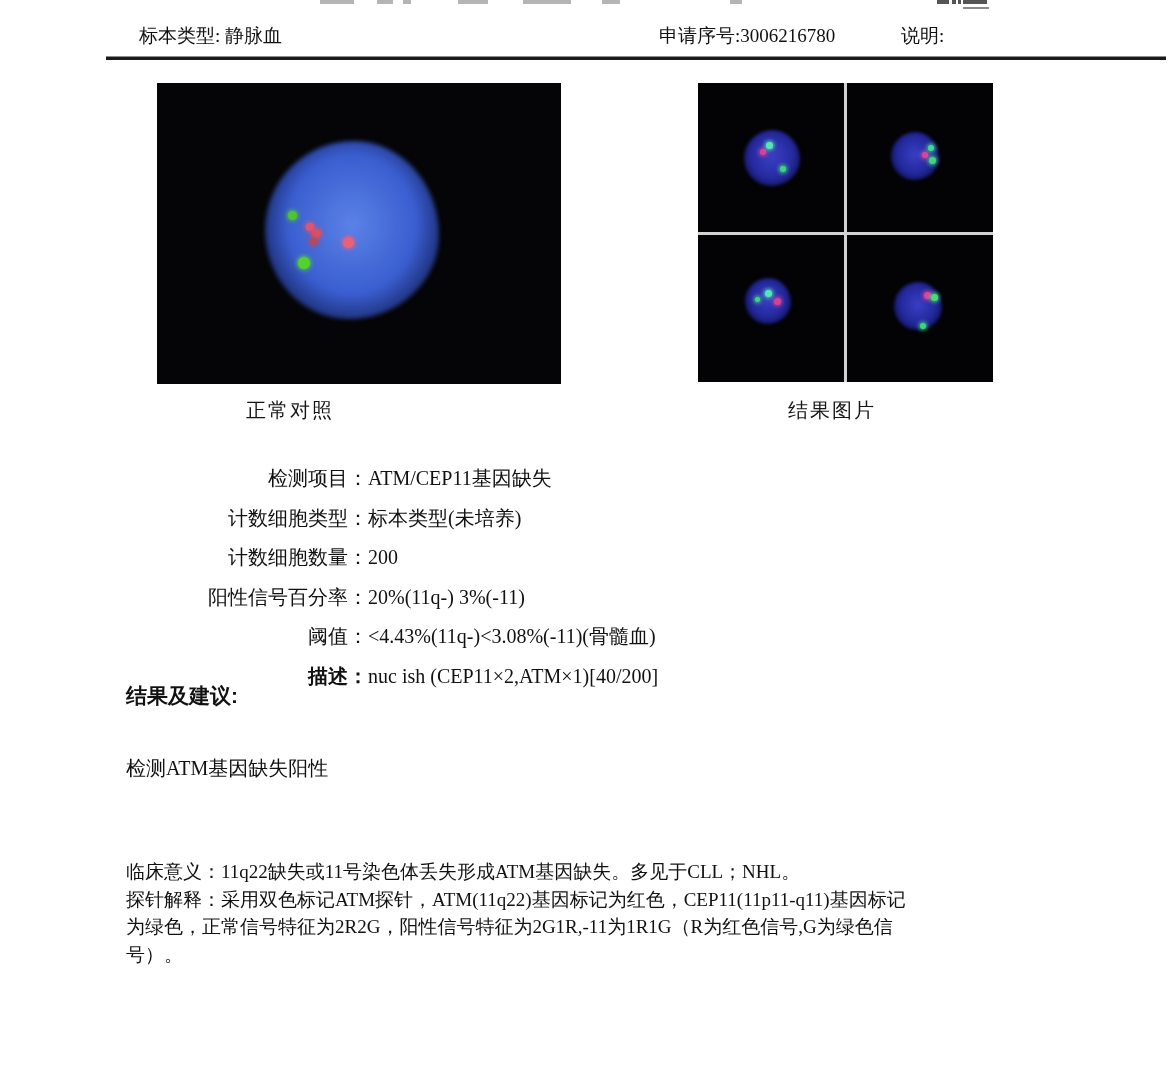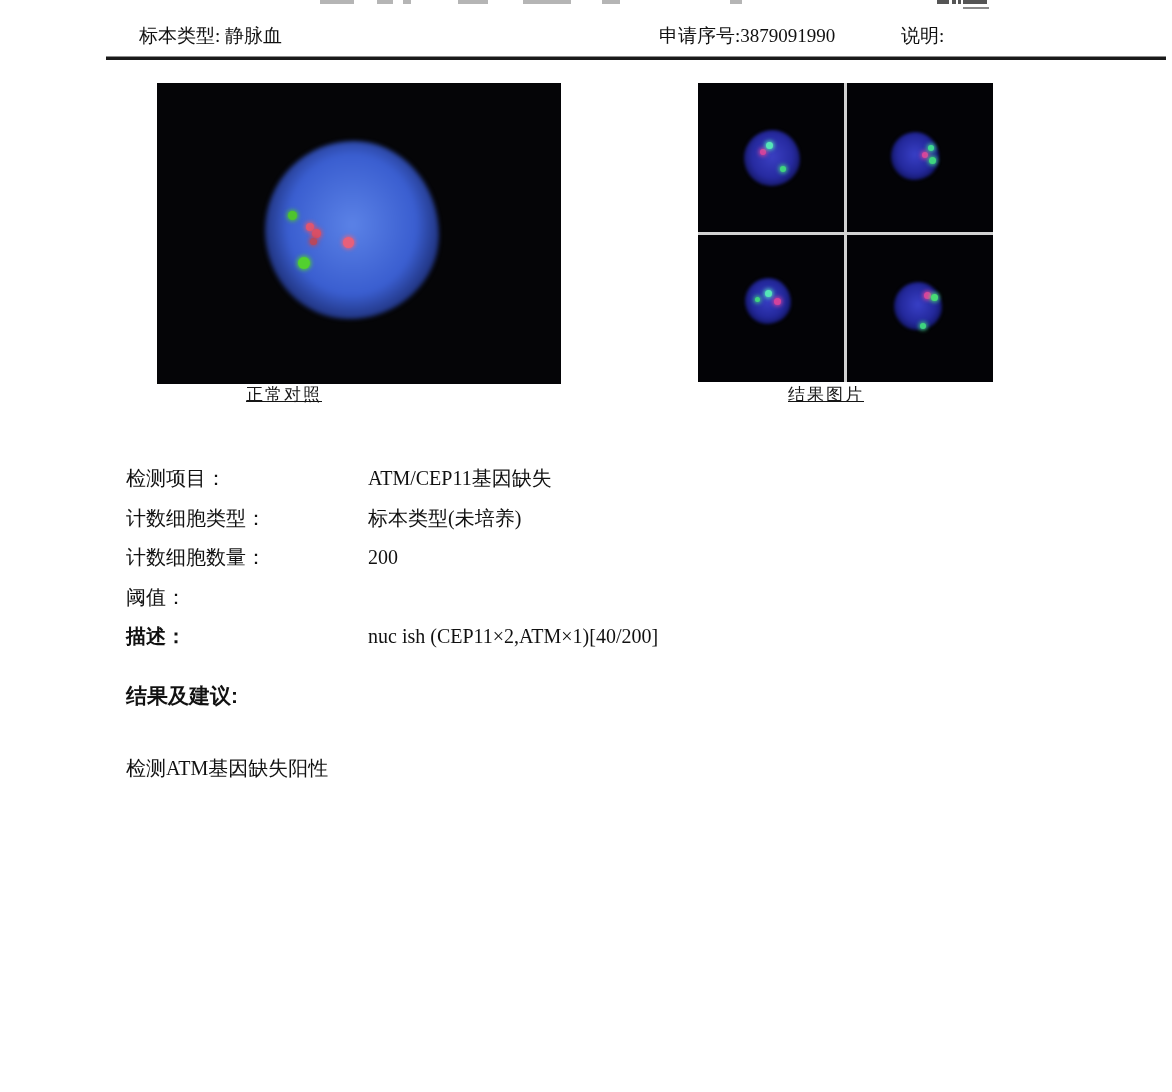--- a/index.html
+++ b/index.html
@@ -37,25 +37,25 @@
 
   
   .grid{position:absolute;left:698px;top:83px;width:295px;height:299px;background:#d2d2d2;}
   .grid-cell{position:absolute;width:146px;background:#030306;overflow:hidden;}
   .gc0{left:0;top:0;height:149px}
   .gc1{left:149px;top:0;height:149px}
   .gc2{left:0;top:152px;height:147px}
   .gc3{left:149px;top:152px;height:147px}
   .grid-cell .nucleus{filter:blur(1.5px);}
 
-  .caption{position:absolute;top:383px;font-size:17px;letter-spacing:2px;color:#161616;text-decoration:underline;}
+  .caption{position:absolute;top:397px;font-size:20px;letter-spacing:2px;color:#161616;}
   .caption-control{left:246px}
   .caption-results{left:788px}
 
-  .details{position:absolute;left:126px;top:468px;font-size:20px;}
+  .details{position:absolute;left:126px;top:468px;font-size:20px;text-align:right;}
   .detail-row{display:flex;line-height:21px;margin-bottom:18.6px;white-space:pre;}
   .detail-label{width:242px;flex:none;}
   .bold-row .detail-label{font-family:"Liberation Sans","DejaVu Sans",sans-serif;font-weight:700;}
 
   .results-heading{position:absolute;left:126px;top:682px;
         font-family:"Liberation Sans","DejaVu Sans",sans-serif;font-weight:700;font-size:21px;}
   .results-text{position:absolute;left:126px;top:755px;font-size:20px;}
 
   .footer{position:absolute;left:126px;top:858px;width:955px;font-size:19px;line-height:27.5px;}
   .footer div{white-space:pre-wrap;}
@@ -75,21 +75,21 @@
     <i class="m7"></i>
     <i class="m8"></i>
     <i class="m9"></i>
     <i class="m10"></i>
     <i class="m11"></i>
     <i class="m12"></i>
   </div>
 
   <div class="header" id="header-fields">
       <span class="header-field hf1"><span>标本类型: </span><span>静脉血</span></span>
-      <span class="header-field hf3"><span>申请序号:</span><span>3879091990</span></span>
+      <span class="header-field hf3"><span>申请序号:</span><span>3006216780</span></span>
       <span class="header-field hf4"><span>说明:</span><span></span></span>
     </div>
 
   <div class="rule"></div>
 
   <div class="panel" id="control-panel" style="background: rgb(5, 5, 7);">
       <div class="nucleus" style="left: 108px; top: 58px; width: 174px; height: 178px; background: radial-gradient(at 50% 47%, rgb(91, 130, 230) 0%, rgb(58, 94, 208) 52%, rgb(21, 33, 92) 80%, rgba(6, 8, 28, 0) 96%);"></div>
       <div class="signal" style="left: 130.5px; top: 127.5px; width: 9px; height: 9px; background: rgb(78, 196, 46); box-shadow: rgb(78, 196, 46) 0px 0px 4px 1px;"></div>
       <div class="signal" style="left: 149px; top: 140px; width: 8px; height: 8px; background: rgb(224, 86, 112); box-shadow: rgb(224, 86, 112) 0px 0px 4px 1px;"></div>
       <div class="signal" style="left: 154.5px; top: 145.5px; width: 9px; height: 9px; background: rgb(217, 79, 102); box-shadow: rgb(217, 79, 102) 0px 0px 4px 1px;"></div>
@@ -125,21 +125,28 @@
       </div>
     </div>
 
   <div class="caption caption-control">正常对照</div>
   <div class="caption caption-results">结果图片</div>
 
   <div class="details" id="details-rows">
       <div class="detail-row"><span class="detail-label">检测项目：</span><span class="detail-value">ATM/CEP11基因缺失</span></div>
       <div class="detail-row"><span class="detail-label">计数细胞类型：</span><span class="detail-value">标本类型(未培养)</span></div>
       <div class="detail-row"><span class="detail-label">计数细胞数量：</span><span class="detail-value">200</span></div>
-      <div class="detail-row"><span class="detail-label">阈值：</span></div>
+      <div class="detail-row"><span class="detail-label">阳性信号百分率：</span><span class="detail-value">20%(11q-) 3%(-11)</span></div>
+      <div class="detail-row"><span class="detail-label">阈值：</span><span class="detail-value">&lt;4.43%(11q-)&lt;3.08%(-11)(骨髓血)</span></div>
       <div class="detail-row bold-row"><span class="detail-label">描述：</span><span class="detail-value">nuc ish (CEP11×2,ATM×1)[40/200]</span></div>
     </div>
 
   <div class="results-heading">结果及建议:</div>
   <div class="results-text">检测ATM基因缺失阳性</div>
 
+  <div class="footer" id="footer-lines">
+      <div>临床意义：11q22缺失或11号染色体丢失形成ATM基因缺失。多见于CLL；NHL。</div>
+      <div>探针解释：采用双色标记ATM探针，ATM(11q22)基因标记为红色，CEP11(11p11-q11)基因标记</div>
+      <div>为绿色，正常信号特征为2R2G，阳性信号特征为2G1R,-11为1R1G（R为红色信号,G为绿色信</div>
+      <div>号）。</div>
+    </div>
 
 </div>
 
 </body></html>

